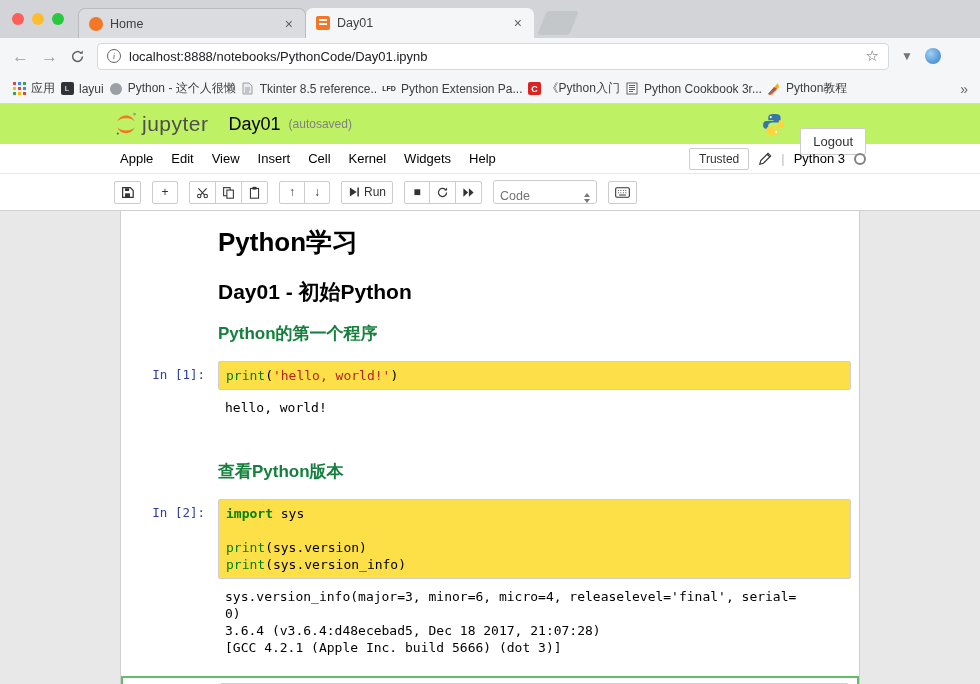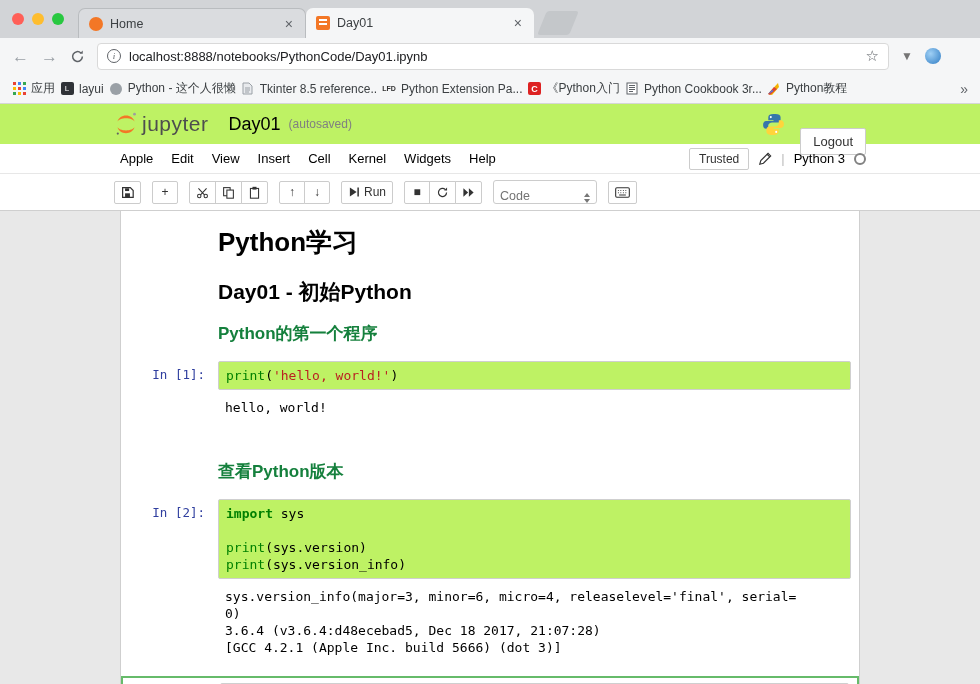--- a/index.html
+++ b/index.html
@@ -81,21 +81,21 @@
   
   .jp-body { height:473px; background:#e8e8e8; overflow:hidden; }
   .page { width:740px; margin:0 auto; min-height:500px; background:#fff; border:1px solid #cfcfcf; border-top:none; padding-top:14px; }
   .md { margin:0 8px 0 97px; }
   .md h1 { font-size:26px; font-weight:bold; color:#000; margin-bottom:18px; }
   .md h2 { font-size:21px; font-weight:bold; color:#000; margin:12px 0 14px; }
   .md h3 { font-size:17px; font-weight:bold; color:#15803d; margin:16px 0 16px; }
 
   .cell { display:flex; align-items:flex-start; }
   .prompt { width:97px; flex:none; text-align:right; padding-right:13px; padding-top:6px; font-family:"DejaVu Sans Mono", monospace; font-size:12.5px; color:#303f9f; }
-  .input-area { flex:1; margin-right:8px; background:#bef264; border:1px solid #cfcfcf; border-radius:2px; padding:5px 7px; font-family:"DejaVu Sans Mono", monospace; font-size:13px; line-height:17px; color:#000; }
+  .input-area { flex:1; margin-right:8px; background:#fde047; border:1px solid #cfcfcf; border-radius:2px; padding:5px 7px; font-family:"DejaVu Sans Mono", monospace; font-size:13px; line-height:17px; color:#000; }
   .code-line { min-height:17px; white-space:pre; }
   .tok-kw { color:#008000; font-weight:bold; }
   .tok-bi { color:#008000; }
   .tok-str { color:#ba2121; }
   .tok-pl { color:#000; }
 
   .output-row { margin-top:5px; }
   .output-text { flex:1; margin-right:8px; padding:4px 7px; font-family:"DejaVu Sans Mono", monospace; font-size:13px; line-height:17px; color:#000; white-space:pre; }
 
   .spacer-lg { height:24px; }

